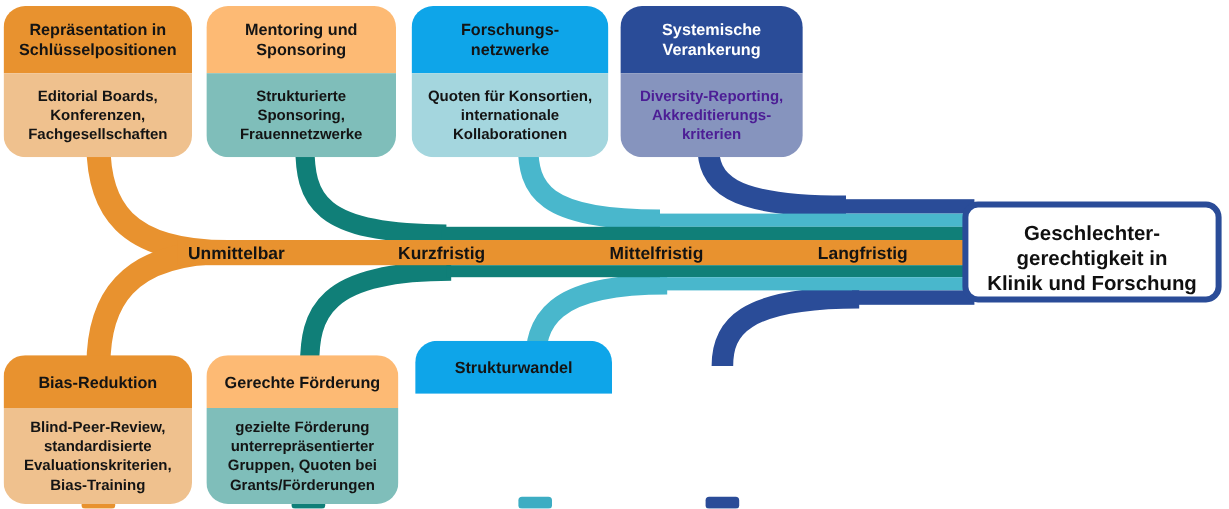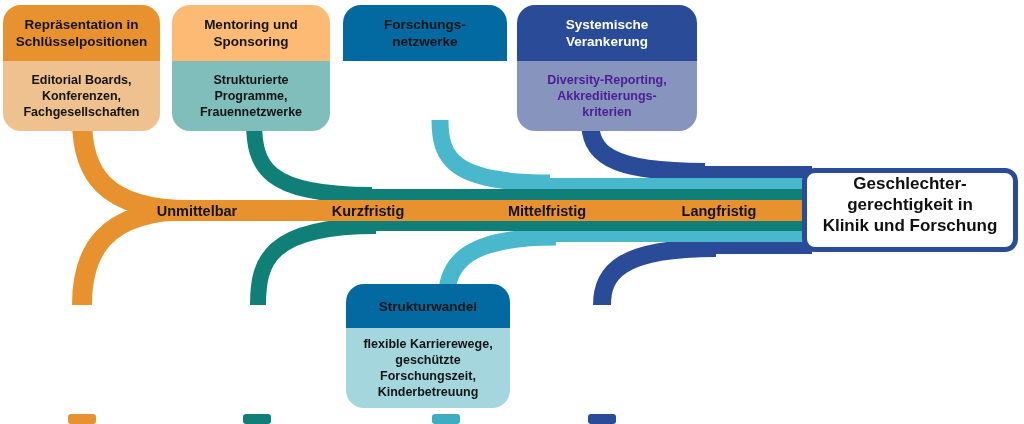--- a/index.html
+++ b/index.html
@@ -14,34 +14,34 @@
     font-weight:700;text-align:center;color:#141414;box-sizing:border-box;z-index:2;
   }
   .box .hd{display:flex;align-items:center;justify-content:center;font-size:13.5px;line-height:17px;
     white-space:pre-line;padding:2px 6px;flex:0 0 auto;}
   .box .bd{flex:1;display:flex;align-items:center;justify-content:center;font-size:12.5px;line-height:16px;
     white-space:pre-line;padding:4px 6px;}
   .t .hd{height:52px}
   .b .hd{height:40px}
   .c1 .hd{background:#E8922F}.c1 .bd{background:#EFC18E}
   .c2 .hd{background:#fdba74}.c2 .bd{background:#7FBEBA}
-  .c3 .hd{background:#0369a1}.c3 .bd{background:#A4D6DE}
+  .c3 .hd{background:#0ea5e9}.c3 .bd{background:#A4D6DE}
   .c4 .hd{background:#2A4C98;color:#fff}.c4 .bd{background:#8694BE;color:#4c1d95}
   .p-t1{left:3px;top:5px;width:157px;height:126px}
   .p-t2{left:172px;top:5px;width:158px;height:126px}
   .p-t3{left:343px;top:5px;width:164px;height:126px}
-  .p-t4{left:517px;top:5px;width:180px;height:126px}
+  .p-t4{left:517px;top:5px;width:152px;height:126px}
   .p-b1{left:3px;top:296px;width:157px;height:124px}
   .p-b2{left:172px;top:296px;width:160px;height:124px}
   .p-b3{left:346px;top:284px;width:164px;height:124px}
   .p-b4{left:517px;top:296px;width:160px;height:124px}
   .target{
     position:absolute;left:802px;top:168px;width:216px;height:84px;z-index:3;
     background:#ffffff;border:5px solid #2A4C98;border-radius:13px;box-sizing:border-box;
-    display:flex;align-items:flex-start;justify-content:center;
+    display:flex;align-items:flex-end;justify-content:center;
     font-weight:700;font-size:17px;line-height:21px;text-align:center;color:#101010;white-space:pre-line;
   }
 </style>
 </head>
 <body>
 
 <div class="stage">
 
   <svg class="flows" viewBox="0 0 1024 424" aria-hidden="true">
 
@@ -77,41 +77,54 @@
     <div class="hd">Repräsentation in
 Schlüsselpositionen</div>
     <div class="bd">Editorial Boards,
 Konferenzen,
 Fachgesellschaften</div>
   </div>
   <div class="box t c2 p-t2">
     <div class="hd">Mentoring und
 Sponsoring</div>
     <div class="bd">Strukturierte
-Programme,
+Sponsoring,
 Frauennetzwerke</div>
   </div>
   <div class="box t c3 p-t3">
     <div class="hd">Forschungs-
 netzwerke</div>
+    <div class="bd">Quoten für Konsortien,
+internationale
+Kollaborationen</div>
   </div>
   <div class="box t c4 p-t4">
     <div class="hd">Systemische
 Verankerung</div>
     <div class="bd">Diversity-Reporting,
 Akkreditierungs-
 kriterien</div>
   </div>
 
+  <div class="box b c1 p-b1">
+    <div class="hd">Bias-Reduktion</div>
+    <div class="bd">Blind-Peer-Review,
+standardisierte
+Evaluationskriterien,
+Bias-Training</div>
+  </div>
+  <div class="box b c2 p-b2">
+    <div class="hd">Gerechte Förderung</div>
+    <div class="bd">gezielte Förderung
+unterrepräsentierter
+Gruppen, Quoten bei
+Grants/Förderungen</div>
+  </div>
   <div class="box b c3 p-b3">
     <div class="hd">Strukturwandel</div>
-    <div class="bd">flexible Karrierewege,
-geschützte
-Forschungszeit,
-Kinderbetreuung</div>
   </div>
 
   <div class="target">
     <div>Geschlechter-
 gerechtigkeit in
 Klinik und Forschung</div>
   </div>
 
 </div>
 

